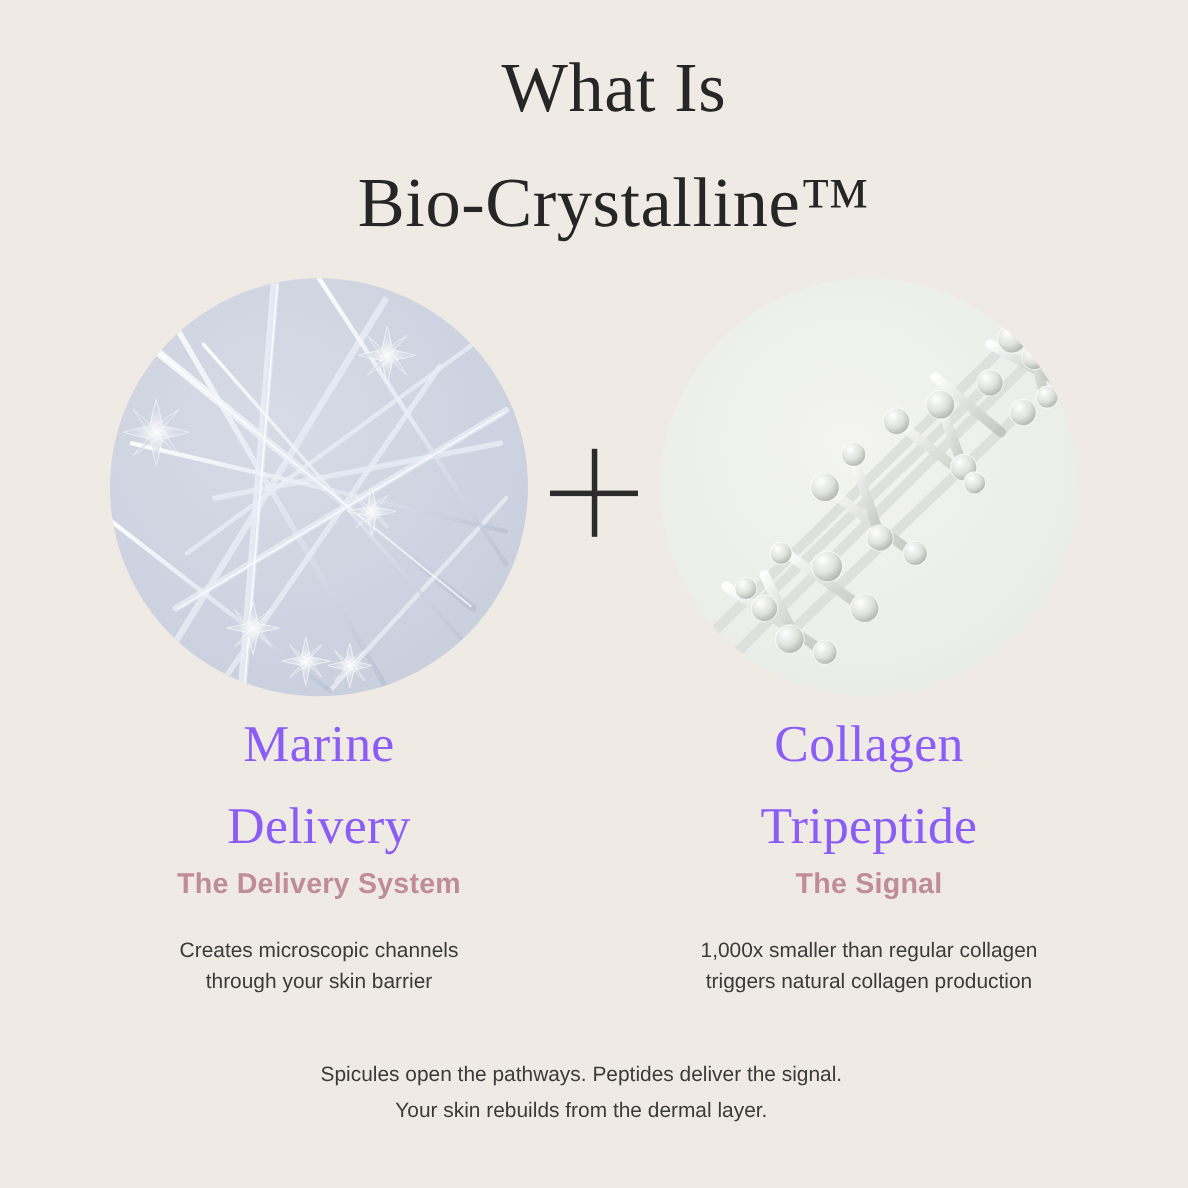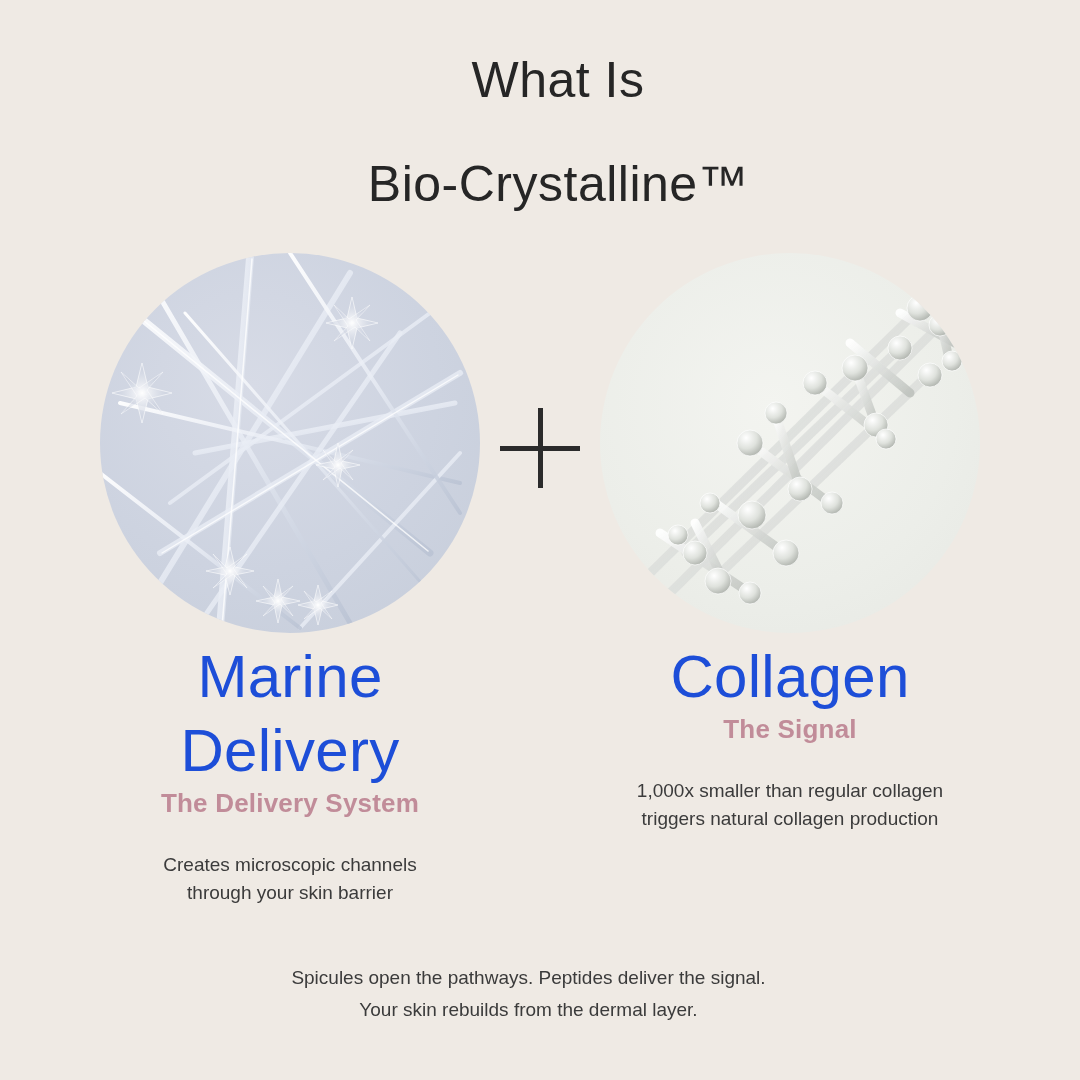--- a/index.html
+++ b/index.html
@@ -24,23 +24,23 @@
   
   .title-block {
     position: absolute;
     top: 28px;
     left: 0;
     width: 1080px;
     text-align: center;
     color: #2b2b2b;
   }
   .title-line {
-    font-family: Liberation Sans, sans-serif;
+    font-family: Liberation Serif, serif;
     font-weight: 300;
-    font-size: 50px;
+    font-size: 64px;
     line-height: 104px;
     letter-spacing: 0.5px;
     color: #262626;
     padding-left: 36px;
   }
 
   
   .circles-row {
     position: absolute;
     top: 253px;
@@ -88,25 +88,25 @@
   
   .col {
     position: absolute;
     width: 480px;
     text-align: center;
   }
   .col-left { left: 50px; top: 640px; }
   .col-right { left: 550px; top: 640px; }
 
   .col-name {
-    font-family: Liberation Sans, sans-serif;
+    font-family: Liberation Serif, serif;
     font-weight: 300;
-    font-size: 60px;
+    font-size: 47px;
     line-height: 74px;
-    color: #1d4ed8;
+    color: #8b5cf6;
     letter-spacing: 0.3px;
   }
   .col-role {
     font-family: "Liberation Sans", sans-serif;
     font-weight: bold;
     font-size: 26px;
     color: #c18c99;
     letter-spacing: 0.2px;
   }
   .col-desc {
@@ -270,20 +270,21 @@
     <div class="col-name">Delivery</div>
     <div class="col-role">The Delivery System</div>
     <div class="col-desc">
       <div>Creates microscopic channels</div>
       <div>through your skin barrier</div>
     </div>
   </div>
 
   <div class="col col-right">
     <div class="col-name">Collagen</div>
+    <div class="col-name">Tripeptide</div>
     <div class="col-role">The Signal</div>
     <div class="col-desc">
       <div>1,000x smaller than regular collagen</div>
       <div>triggers natural collagen production</div>
     </div>
   </div>
 
   <div class="footer">
     <div>Spicules open the pathways. Peptides deliver the signal.</div>
     <div>Your skin rebuilds from the dermal layer.</div>

